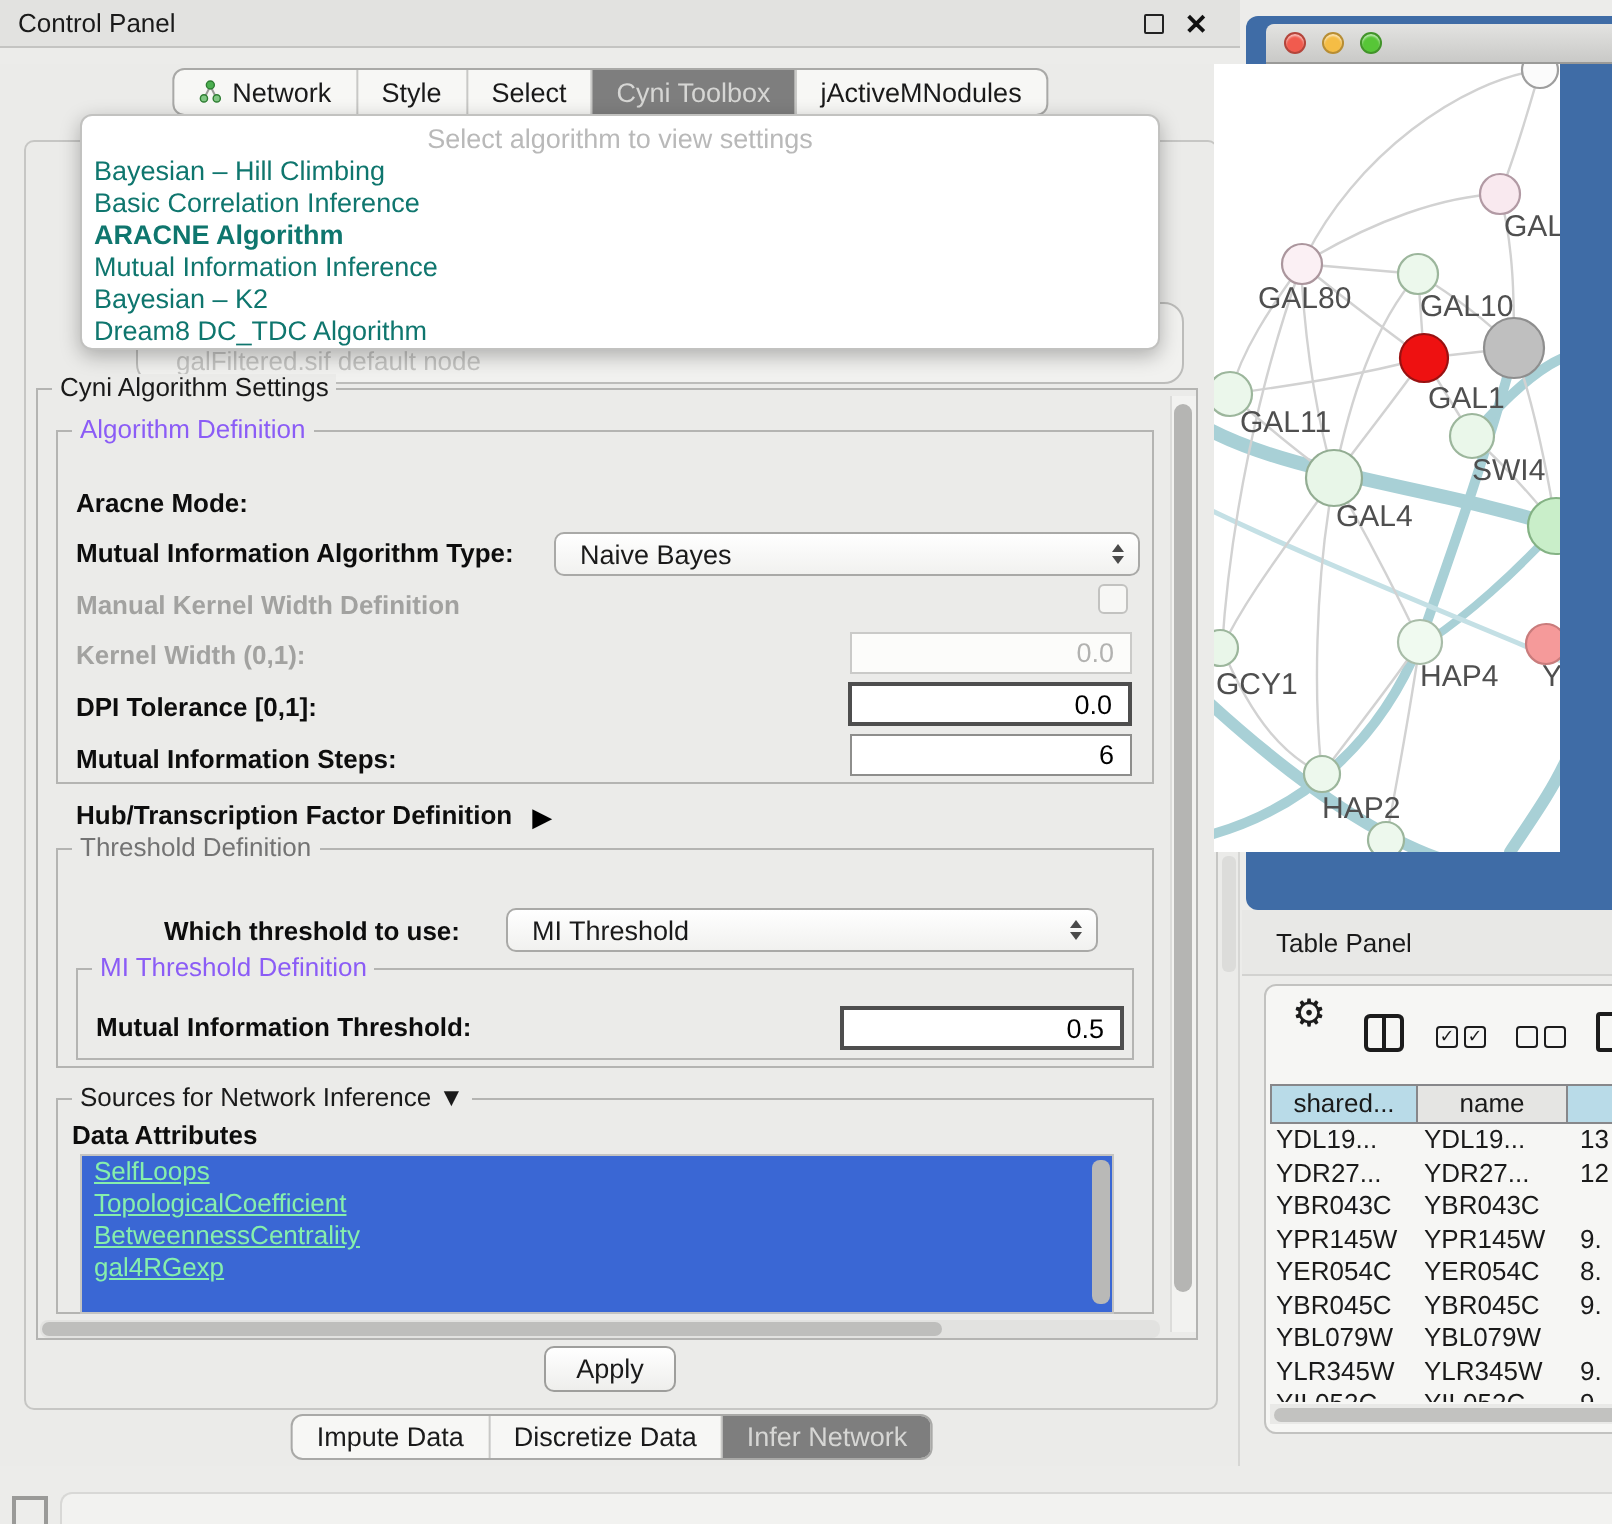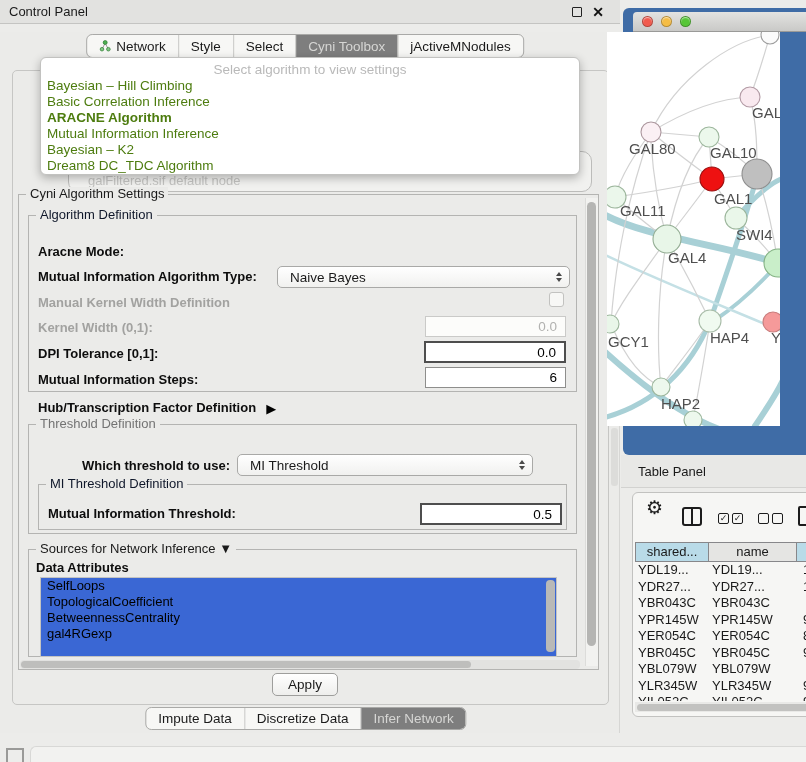--- a/index.html
+++ b/index.html
@@ -37,27 +37,27 @@
 
   .bg-combo { left:68px; top:151px; width:524px; height:41px;
     border:1px solid #bcbcba; border-radius:10px; background:#f1f1ef; }
   .bg-combo-text { left:88px; top:173px; color:#c3c3c1; }
 
   
   .dropdown { left:40px; top:57px; width:540px; height:118px; background:#ffffff;
     border:1px solid #c2c2c0; border-radius:6px; box-shadow:0 3px 10px rgba(0,0,0,0.28);
     z-index:5; padding-top:3px; }
   .dd-placeholder { text-align:center; color:#b9b9b9; font-size:13.5px; height:17px; line-height:17px; }
-  .dd-item { padding-left:6px; font-size:13.5px; height:16px; line-height:16px; color:#4d7c0f; }
+  .dd-item { padding-left:6px; font-size:13.5px; height:16px; line-height:16px; color:#0f766e; }
   .dd-item.bold { font-weight:bold; }
 
   
   .gbox { border:1px solid #b4b4b2; background:transparent; }
   .legend { position:absolute; background:#ebebe9; padding:0 4px; line-height:14px; z-index:1; }
-  .legend.blue { color:#0f172a; }
+  .legend.blue { color:#8b5cf6; }
   .legend.green { color:#737373; }
 
   .settings-box { left:18px; top:194px; width:581px; height:476px; background:#ebebe9; }
   .vtrack { left:585px; top:198px; width:13px; height:468px; background:#f2f2f0; border-left:1px solid #dcdcda; }
   .vthumb { left:587px; top:202px; width:9px; height:444px; background:#b5b5b3; border-radius:5px; }
 
   .lbl { font-weight:bold; color:#0d0d0d; height:18px; line-height:18px; white-space:nowrap; }
   .lbl.dis { color:#a2a2a0; }
 
   .combo { background:linear-gradient(#ffffff,#f1f1ef); border:1px solid #a9a9a7;
@@ -72,21 +72,21 @@
   .field.dis { border:1px solid #cacac8; color:#b2b2b0; background:#fcfcfa; }
   .field.strong { border:2px solid #4e4e4e; color:#000; }
   .field.norm { border:1px solid #8e8e8c; color:#000; }
   .checkbox { width:15px; height:15px; border:1px solid #c2c2c0; border-radius:3px; background:#f7f7f5; }
 
   .hub-row { display:flex; align-items:center; gap:10px; }
   .hub-arrow { font-size:13px; color:#000; }
 
   .attr-list { left:40px; top:577px; width:517px; height:80px; background:#fff;
     border:1px solid #c4c4c2; overflow:hidden; display:flex; flex-direction:column; }
-  .attr-item { flex:0 0 16px; line-height:16px; padding-left:6px; color:#000000; }
+  .attr-item { flex:0 0 16px; line-height:16px; padding-left:6px; color:#86efac;text-decoration:underline; }
   .attr-fill { flex:1 1 auto; }
   .list-vthumb { left:546px; top:580px; width:9px; height:72px; background:#b9b9b7; border-radius:4px; }
   .htrack { left:20px; top:660px; width:560px; height:9px; background:#e2e2e0; border-radius:4px; }
   .hthumb { left:21px; top:661px; width:450px; height:7px; background:#bebebc; border-radius:3.5px; }
 
   .apply-btn { left:272px; top:673px; width:66px; height:23px;
     background:linear-gradient(#ffffff,#eeeeec); border:1px solid #9e9e9c; border-radius:5px;
     display:flex; align-items:center; justify-content:center; font-size:13.5px; }
 
   .splitter-handle { left:611px; top:428px; width:7px; height:58px; background:#dcdcda; border-radius:3px; }
@@ -117,21 +117,21 @@
   .cb-pos3 { left:125px; top:20px; } .cb-pos4 { left:139px; top:20px; }
   .icon-doc { left:165px; top:13px; width:15px; height:20px; border:2px solid #1c1c1c; border-radius:2px; background:#f6f6f4; }
   .thead { left:2px; top:49px; display:flex; }
   .th { height:20px; line-height:18px; text-align:center; border:1px solid #87878a; border-left:none;
     background:#e5e5e3; overflow:hidden; }
   .th:first-child { border-left:1px solid #87878a; }
   .th.hl { background:#b9dbe8; }
   .tbody { left:2px; top:69px; width:280px; height:139px; overflow:hidden; }
   .tr { display:flex; height:16.5px; line-height:16.5px; }
   .td { overflow:hidden; white-space:nowrap; padding-left:3px; }
-  .c0 { width:74px; } .c1 { width:88px; } .c2 { width:110px; padding-left:6px; }
+  .c0 { width:74px; } .c1 { width:75px; } .c2 { width:110px; padding-left:6px; }
   .card-htrack { left:2px; top:209px; width:176px; height:10px; background:#e9e9e7; }
   .card-hthumb { left:4px; top:211px; width:172px; height:7px; background:#c2c2c0; border-radius:3.5px; }
 
   .footer-strip { left:30px; top:746px; width:776px; height:16px; background:#f2f2f0;
     border-top:1px solid #d8d8d6; border-left:1px solid #d8d8d6; border-radius:6px 0 0 0; }
   .mini-square { left:6px; top:748px; width:18px; height:16px; border:2px solid #9a9a98; background:#ededeb; }
 </style>
 </head>
 <body>
 
@@ -221,21 +221,21 @@
 
   <div class="abs hub-row" style="left:38px; top:398px; height:20px;">
     <span class="lbl">Hub/Transcription Factor Definition</span>
     <span class="hub-arrow">▶</span>
   </div>
 
   <div class="abs gbox" style="left:28px; top:424px; width:549px; height:110px;"></div>
   <span class="legend green abs" style="left:36px; top:417px;">Threshold Definition</span>
 
   <div class="abs lbl" style="left:38px; top:457px; width:192px; text-align:right;">Which threshold to use:</div>
-  <div class="abs combo" style="left:237px; top:454px; width:296px; height:22px;">
+  <div class="abs combo" style="left:253px; top:454px; width:296px; height:22px;">
     <span>MI Threshold</span>
     <span class="combo-arrows">
         <span class="tri-up"></span>
         <span class="tri-down"></span>
       </span>
   </div>
 
   <div class="abs gbox" style="left:38px; top:484px; width:529px; height:46px;"></div>
   <span class="legend blue abs" style="left:46px; top:477px;">MI Threshold Definition</span>
   <div class="abs lbl" style="left:48px; top:505px;">Mutual Information Threshold:</div>

